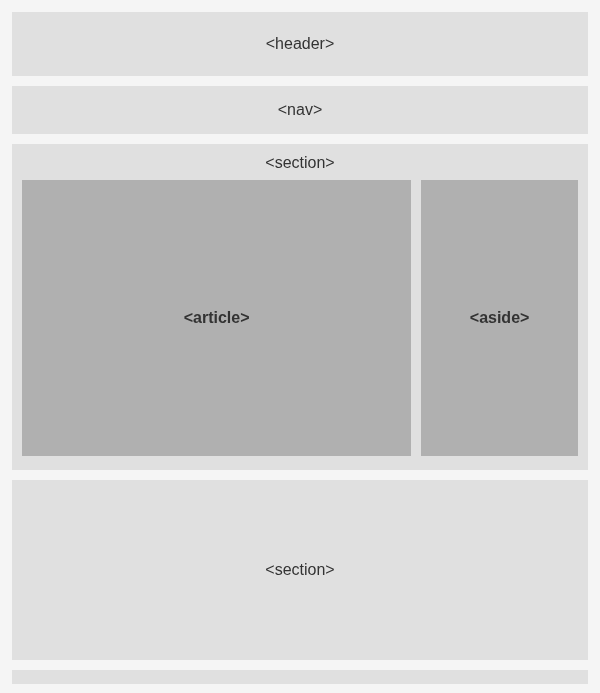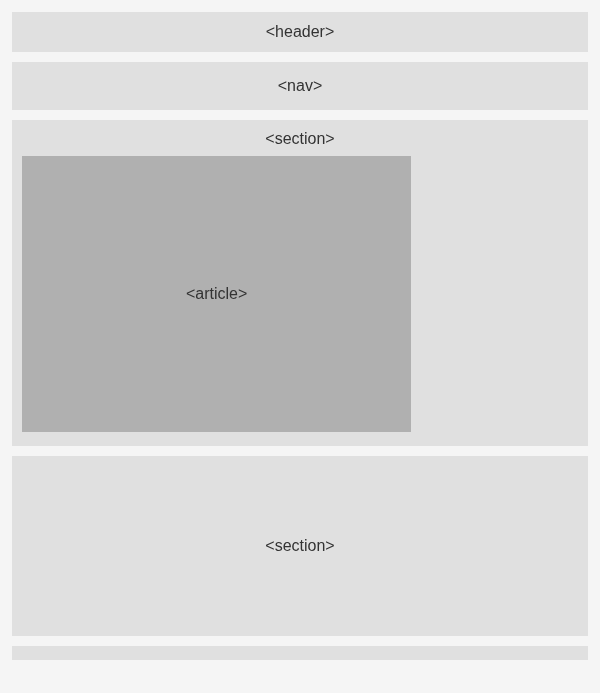--- a/index.html
+++ b/index.html
@@ -17,36 +17,37 @@
       overflow: hidden;
     }
     .block {
       background: #e0e0e0;
       display: flex;
       align-items: center;
       justify-content: center;
       margin-bottom: 10px;
     }
     .header-block {
-      height: 40px;
+      height: 64px;
     }
     .nav-block {
       height: 48px;
     }
     .section1-block {
       display: block;
       padding: 10px 10px 14px 10px;
     }
     .section1-label {
       text-align: center;
       margin-bottom: 8px;
     }
     .section1-row {
       display: flex;
       gap: 10px;
+      font-weight: bold;
     }
     .inner {
       background: #b0b0b0;
       display: flex;
       align-items: center;
       justify-content: center;
       height: 276px;
     }
     .article-block {
       flex: 0 0 70%;
@@ -79,20 +80,23 @@
 </div>
 
 <div class="block section1-block">
   <div class="section1-label">
     <span class="lbl">&lt;section&gt;</span>
   </div>
   <div class="section1-row">
     <div class="inner article-block">
       <span class="lbl">&lt;article&gt;</span>
     </div>
+    <div class="inner aside-block">
+      <span class="lbl">&lt;aside&gt;</span>
+    </div>
   </div>
 </div>
 
 <div class="block section2-block">
   <span class="lbl">&lt;section&gt;</span>
 </div>
 
 <div class="footer-peek"></div>
 
 </body></html>

